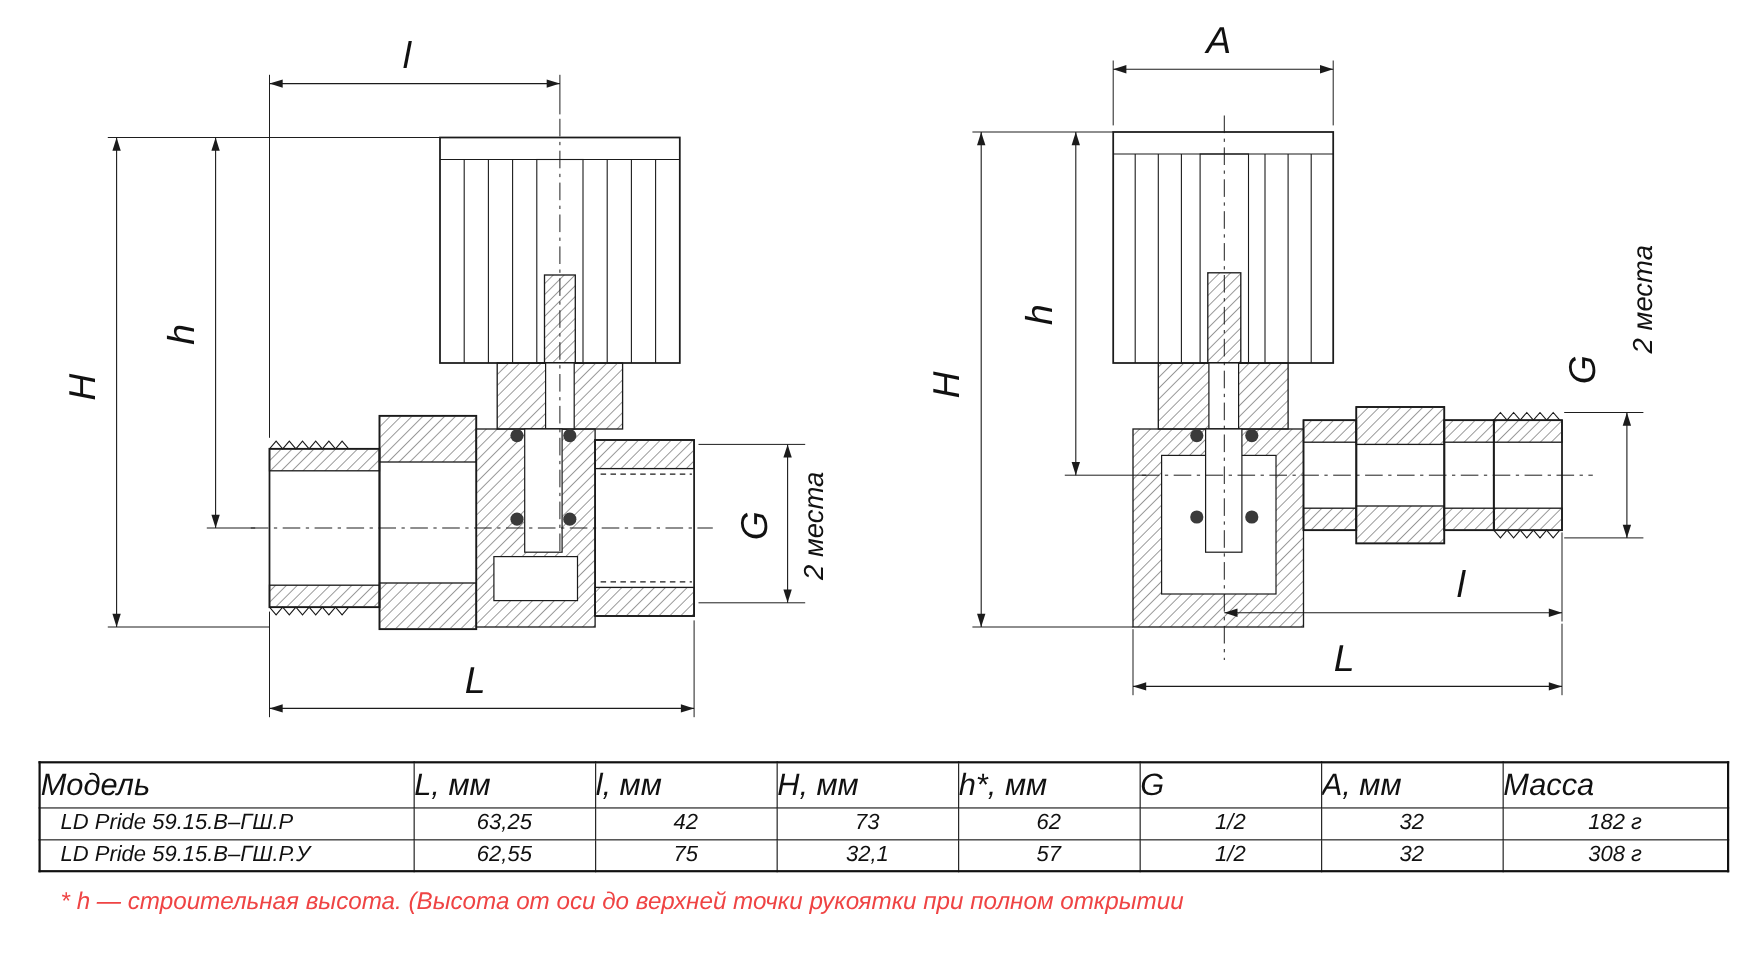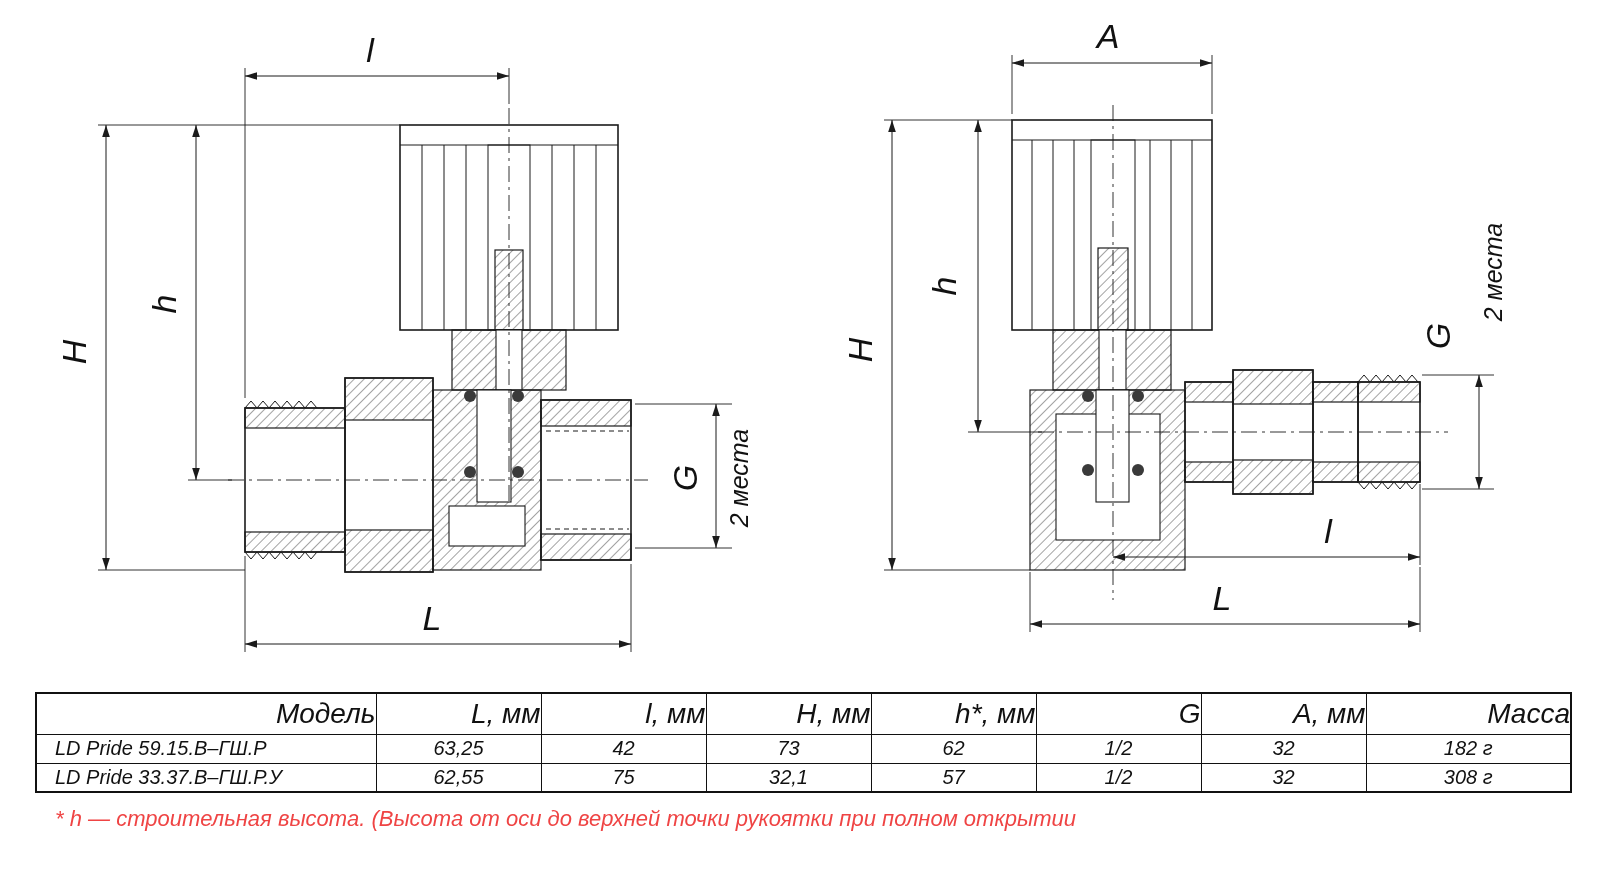--- a/index.html
+++ b/index.html
@@ -32,21 +32,21 @@
   .spec-table {
     position:absolute; top:692px; left:35px;
     border-collapse:collapse; table-layout:fixed;
     border:2px solid #111;
   }
   .spec-table th, .spec-table td {
     border:1px solid #111;
     font-style:italic; font-weight:normal;
     overflow:hidden; white-space:nowrap;
   }
-  .spec-table th { font-size:28px; height:41px; text-align:right;padding-left:27px; }
+  .spec-table th { font-size:28px; height:41px; text-align:left; }
   .spec-table td { font-size:20px; height:29px; text-align:center; }
   .spec-table td.model { text-align:left; padding-left:18px; }
 
   .footnote {
     position:absolute; top:806px; left:55px;
     font-style:italic; font-size:22px; color:#ef4444;
   }
 </style>
 </head>
 <body>
@@ -281,21 +281,21 @@
         <td class="model">LD Pride 59.15.В–ГШ.Р</td>
         <td>63,25</td>
         <td>42</td>
         <td>73</td>
         <td>62</td>
         <td>1/2</td>
         <td>32</td>
         <td>182 г</td>
       </tr>
       <tr>
-        <td class="model">LD Pride 33.37.В–ГШ.Р.У</td>
+        <td class="model">LD Pride 59.15.В–ГШ.Р.У</td>
         <td>62,55</td>
         <td>75</td>
         <td>32,1</td>
         <td>57</td>
         <td>1/2</td>
         <td>32</td>
         <td>308 г</td>
       </tr>
     </tbody>
   </table>

